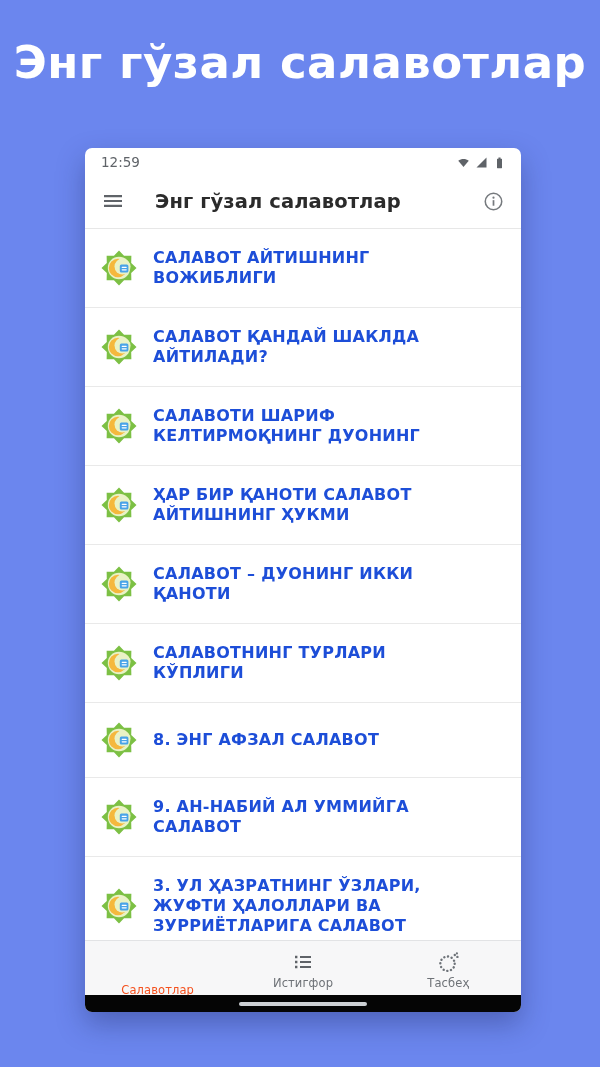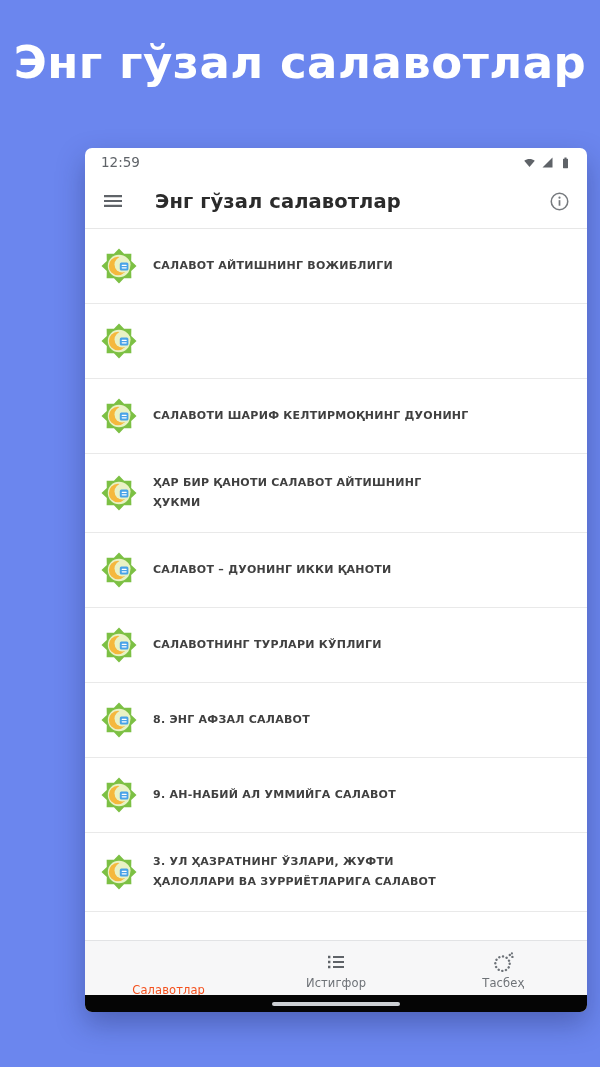--- a/index.html
+++ b/index.html
@@ -4,21 +4,21 @@
 <style>
   html,body{margin:0;padding:0;}
   body{width:600px;height:1067px;overflow:hidden;font-family:"DejaVu Sans","Liberation Sans",sans-serif;}
   .canvas{position:relative;width:600px;height:1067px;background:#6b86ee;overflow:hidden;}
 
   
   .promo-title{position:absolute;top:36px;left:0;right:0;text-align:center;
     font-size:45px;font-weight:700;color:#ffffff;letter-spacing:.5px;}
 
   
-  .phone{position:absolute;left:85px;top:148px;width:502px;height:864px;
+  .phone{position:absolute;left:85px;top:148px;width:436px;height:864px;
     background:#ffffff;border-radius:7px;overflow:hidden;
     box-shadow:0 12px 28px rgba(25,35,90,.35);display:flex;flex-direction:column;}
 
   
   .statusbar{height:26px;flex:0 0 26px;display:flex;align-items:center;
     justify-content:space-between;padding:2px 14px 0 16px;box-sizing:border-box;}
   .status-time{font-size:13.5px;color:#5f6368;}
   .status-icons{display:flex;align-items:center;gap:3px;}
   .status-icons svg{display:block;}
 
@@ -27,21 +27,21 @@
     padding:0 16px;box-sizing:border-box;border-bottom:1px solid #e7e7e7;}
   .appbar-title{font-size:19.5px;font-weight:600;color:#2b2b2b;margin-left:30px;flex:1;
     letter-spacing:.1px;}
   .icon-btn{display:flex;align-items:center;justify-content:center;cursor:pointer;}
 
   
   .list{flex:1 1 auto;overflow:hidden;background:#ffffff;}
   .row{display:flex;align-items:center;gap:16px;padding:19px 40px 19px 16px;
     border-bottom:1px solid #e9e9e9;box-sizing:border-box;cursor:pointer;}
   .row-icon{flex:0 0 36px;width:36px;height:36px;}
-  .row-label{font-size:11px;line-height:20px;font-weight:700;color:#404040;
+  .row-label{font-size:16px;line-height:20px;font-weight:700;color:#1d4ed8;
     letter-spacing:.25px;max-width:318px;}
 
   
   .bottomnav{flex:0 0 54px;height:54px;background:#f7f7f8;border-top:1px solid #e2e3e5;
     display:flex;align-items:stretch;}
   .tab{flex:1;display:flex;flex-direction:column;align-items:center;justify-content:center;
     gap:2px;padding-top:3px;cursor:pointer;}
   .tab-label{font-size:11.5px;color:#6e7277;letter-spacing:.1px;}
   .tab.active .tab-label{color:#f4511e;margin-top:38px;}
 
@@ -145,20 +145,21 @@
           <svg class="row-icon" viewBox="0 0 36 36">
             <use href="#sym-salawat" xlink:href="#sym-salawat"></use>
           </svg>
           <span class="row-label">САЛАВОТ АЙТИШНИНГ ВОЖИБЛИГИ</span>
         </div>
 
         <div class="row">
           <svg class="row-icon" viewBox="0 0 36 36">
             <use href="#sym-salawat" xlink:href="#sym-salawat"></use>
           </svg>
+          <span class="row-label">САЛАВОТ ҚАНДАЙ ШАКЛДА АЙТИЛАДИ?</span>
         </div>
 
         <div class="row">
           <svg class="row-icon" viewBox="0 0 36 36">
             <use href="#sym-salawat" xlink:href="#sym-salawat"></use>
           </svg>
           <span class="row-label">САЛАВОТИ ШАРИФ КЕЛТИРМОҚНИНГ ДУОНИНГ</span>
         </div>
 
         <div class="row">

